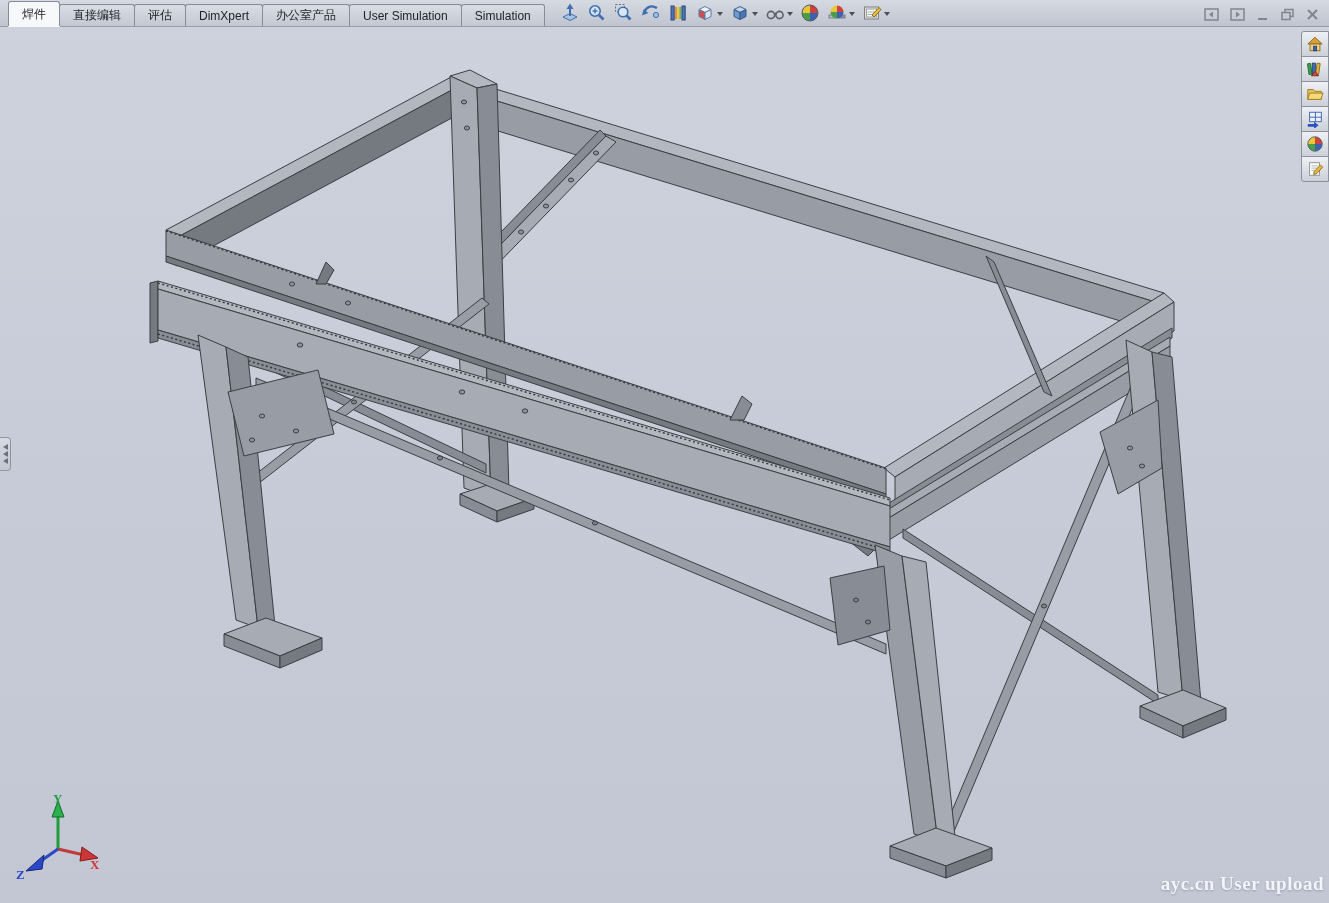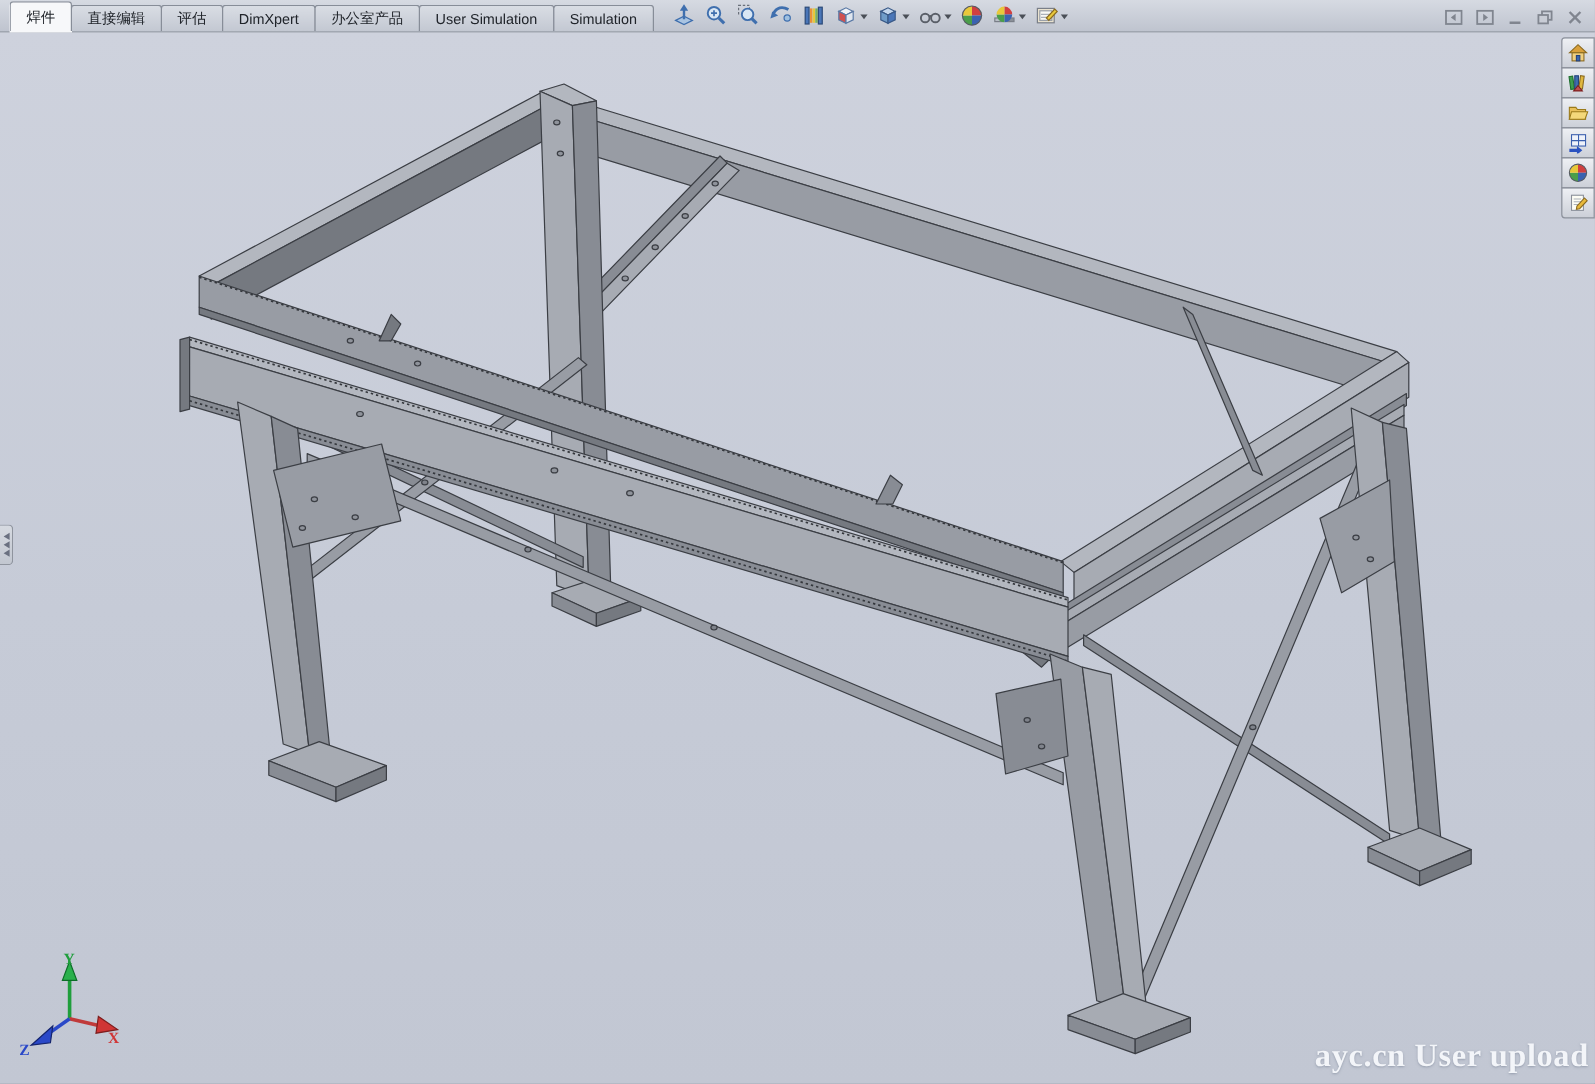--- a/index.html
+++ b/index.html
@@ -58,21 +58,21 @@
     background:linear-gradient(#d6dae1,#c2c7d0);
     border:1px solid #8f949e;border-left:none;border-radius:0 4px 4px 0;
     display:flex;align-items:center;justify-content:center;
   }
   
   .triad{position:absolute;left:14px;bottom:22px;z-index:3;}
   .triad text{font-family:"Liberation Serif",serif;font-size:13px;font-weight:bold;}
   
   .watermark{
     position:absolute;right:5px;bottom:8px;z-index:3;
-    font-family:"Liberation Serif",serif;font-weight:bold;font-size:27px;
+    font-family:"Liberation Serif",serif;font-weight:bold;font-size:19px;
     color:#f3f5f9;text-shadow:0 1px 2px rgba(110,120,140,.55);
     letter-spacing:.5px;
   }
 </style>
 </head>
 <body>
 
 <div class="ribbon-bar">
   <div class="tabs">
     <div class="tab active">焊件</div>

